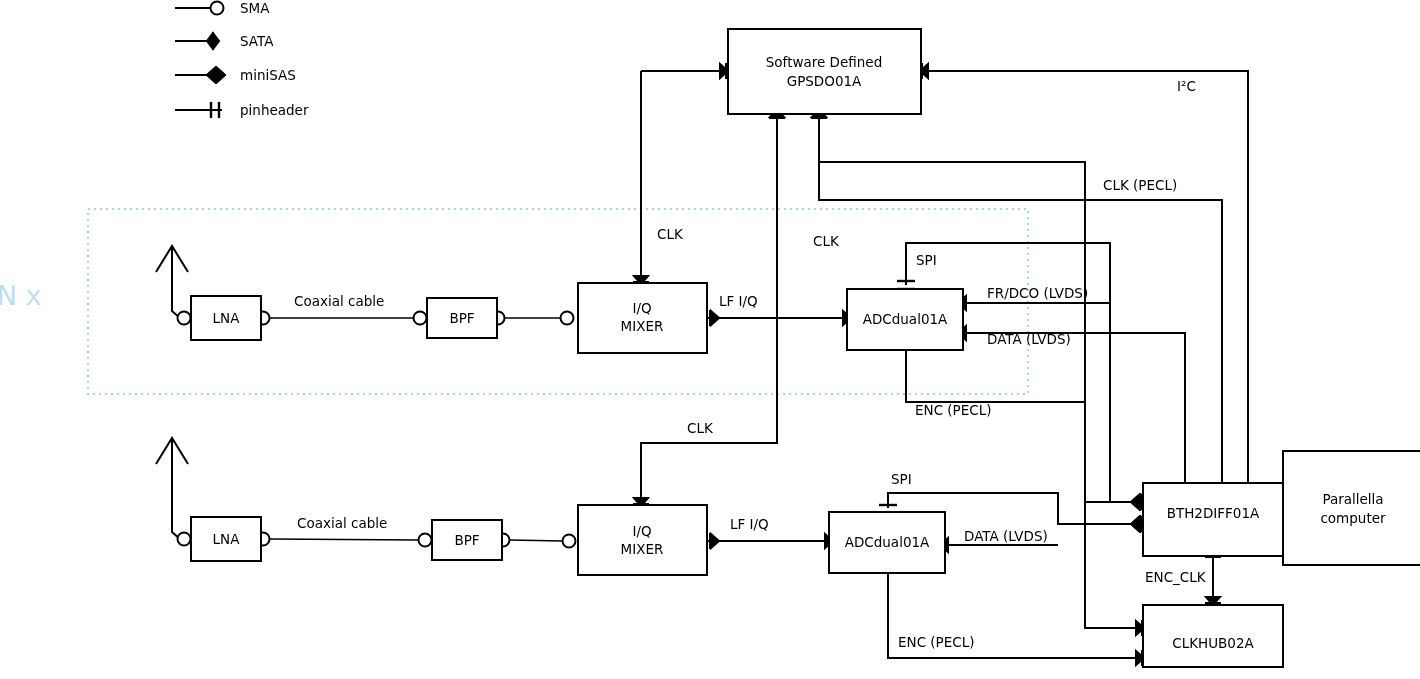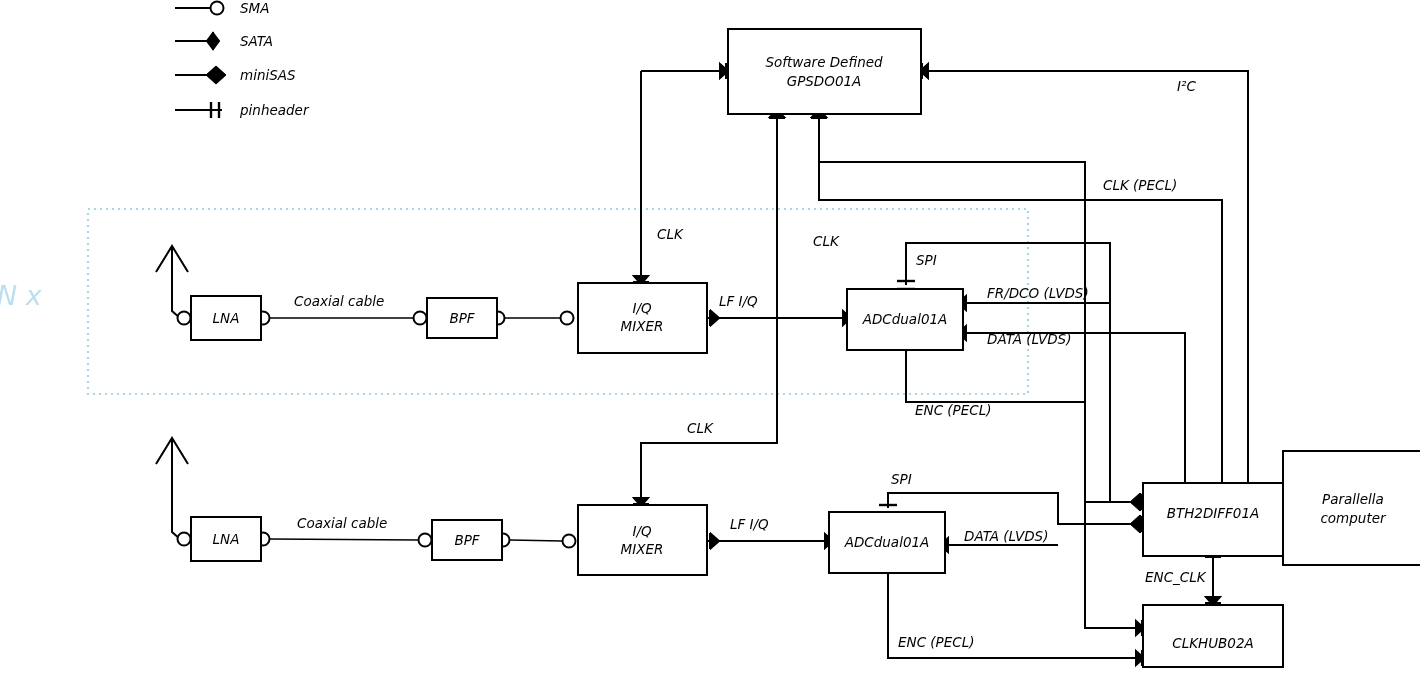--- a/index.html
+++ b/index.html
@@ -1,18 +1,18 @@
 <!DOCTYPE html>
 <html><head>
 <meta charset="utf-8">
 <style>
   html,body{margin:0;padding:0;background:#ffffff;}
   body{width:1420px;height:679px;overflow:hidden;
        font-family:"DejaVu Sans","Liberation Sans",sans-serif;}
-  #stage{position:relative;width:1420px;height:480px;font-style:italic;}
+  #stage{position:relative;width:1420px;height:480px;}
   svg{display:block;}
   .blk{fill:#ffffff;stroke:#000000;stroke-width:2;}
   .wire{stroke:#000000;stroke-width:2;fill:none;}
   .thin{stroke:#000000;stroke-width:1.6;fill:none;}
   .ant{stroke:#000000;stroke-width:2;fill:none;}
   .sma{fill:#ffffff;stroke:#000000;stroke-width:2;}
   .sata{fill:#000000;stroke:#000000;stroke-width:2;}
   .msas{fill:#000000;stroke:#000000;stroke-width:1;}
   .pin{stroke:#000000;stroke-width:2.4;fill:none;}
   .lbl{font-size:13.5px;fill:#000000;font-family:"DejaVu Sans","Liberation Sans",sans-serif;}

